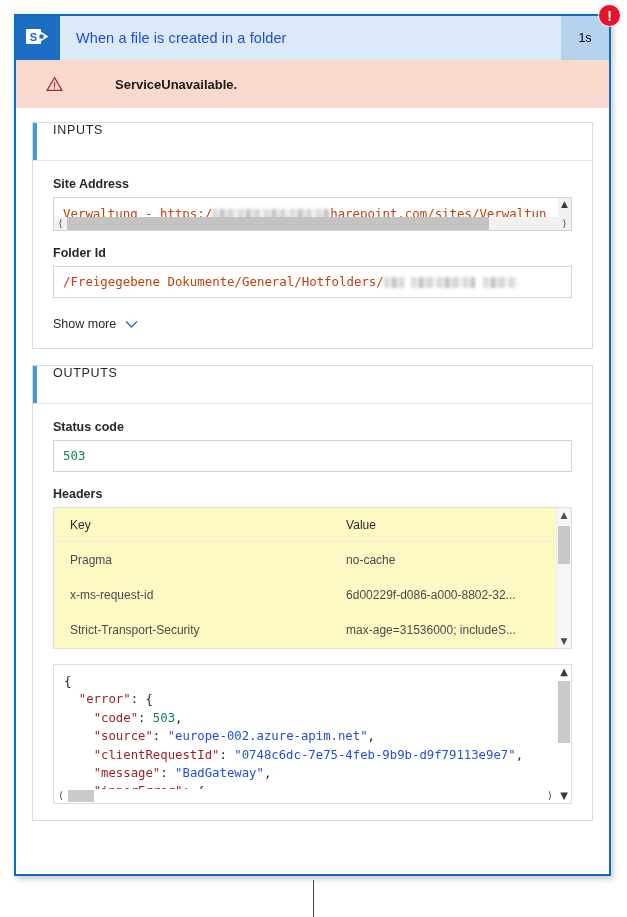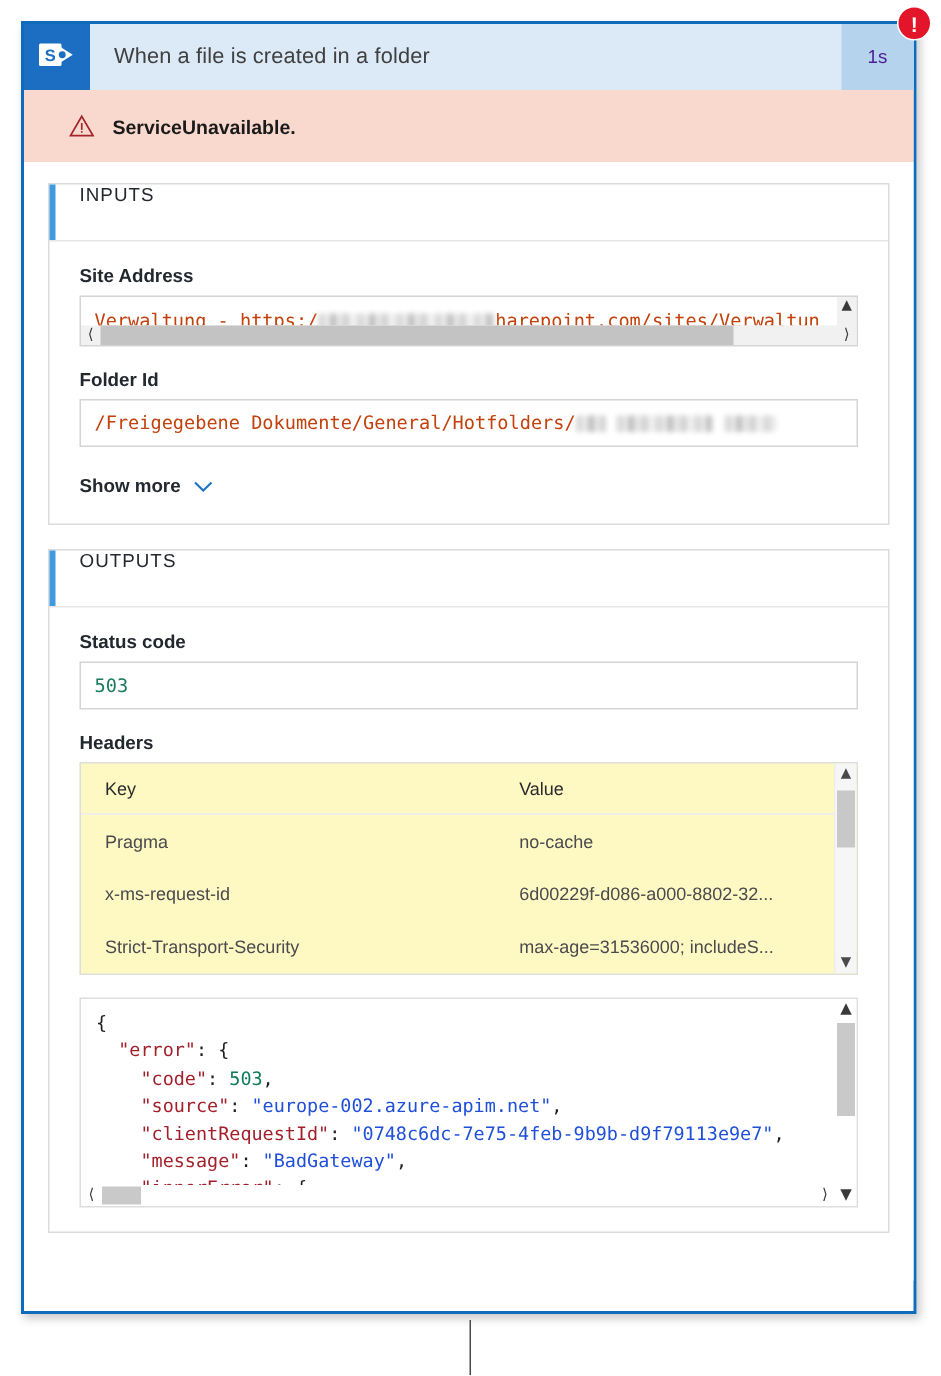--- a/index.html
+++ b/index.html
@@ -45,34 +45,34 @@
     align-items: center;
     justify-content: center;
   }
   .sp-glyph { display:block; }
   .title-text {
     flex: 1;
     display: flex;
     align-items: center;
     padding-left: 16px;
     font-size: 14.5px;
-    color: #404040;
+    color: #1d4ed8;
     letter-spacing: 0.1px;
     white-space: nowrap;
     overflow: hidden;
   }
   .duration {
     width: 48px;
     min-width: 48px;
     background: #b6d3ee;
     display: flex;
     align-items: center;
     justify-content: center;
     font-size: 12.5px;
-    color: #4c1d95;
+    color: #000000;
   }
   .error-badge {
     position: absolute;
     right: -12px;
     top: -12px;
     width: 21px;
     height: 21px;
     border-radius: 50%;
     background: #e2152b;
     border: 1.5px solid #ffffff;
@@ -90,20 +90,21 @@
   }
 
   
   .errorbar {
     height: 48px;
     background: #f9d9cd;
     display: flex;
     align-items: center;
     padding-left: 30px;
     box-sizing: border-box;
+    gap: 40px;
   }
   .warn-icon { margin-right: 12px; display:block; }
   .errorbar .msg {
     font-size: 13px;
     font-weight: bold;
     color: #1a1a1a;
   }
 
   
   .cardbody {
@@ -240,21 +241,20 @@
     color: #3a3a3a;
   }
   .vside span { line-height: 12px; font-family: "DejaVu Sans", sans-serif; }
 
   
   .showmore {
     display: inline-flex;
     align-items: center;
     margin-top: 4px;
     cursor: pointer;
-    font-weight: bold;
   }
   .showmore .sm-label {
     font-size: 12.5px;
     color: #23282e;
   }
   .showmore .chev {
     margin-left: 9px;
     display: block;
   }
 

